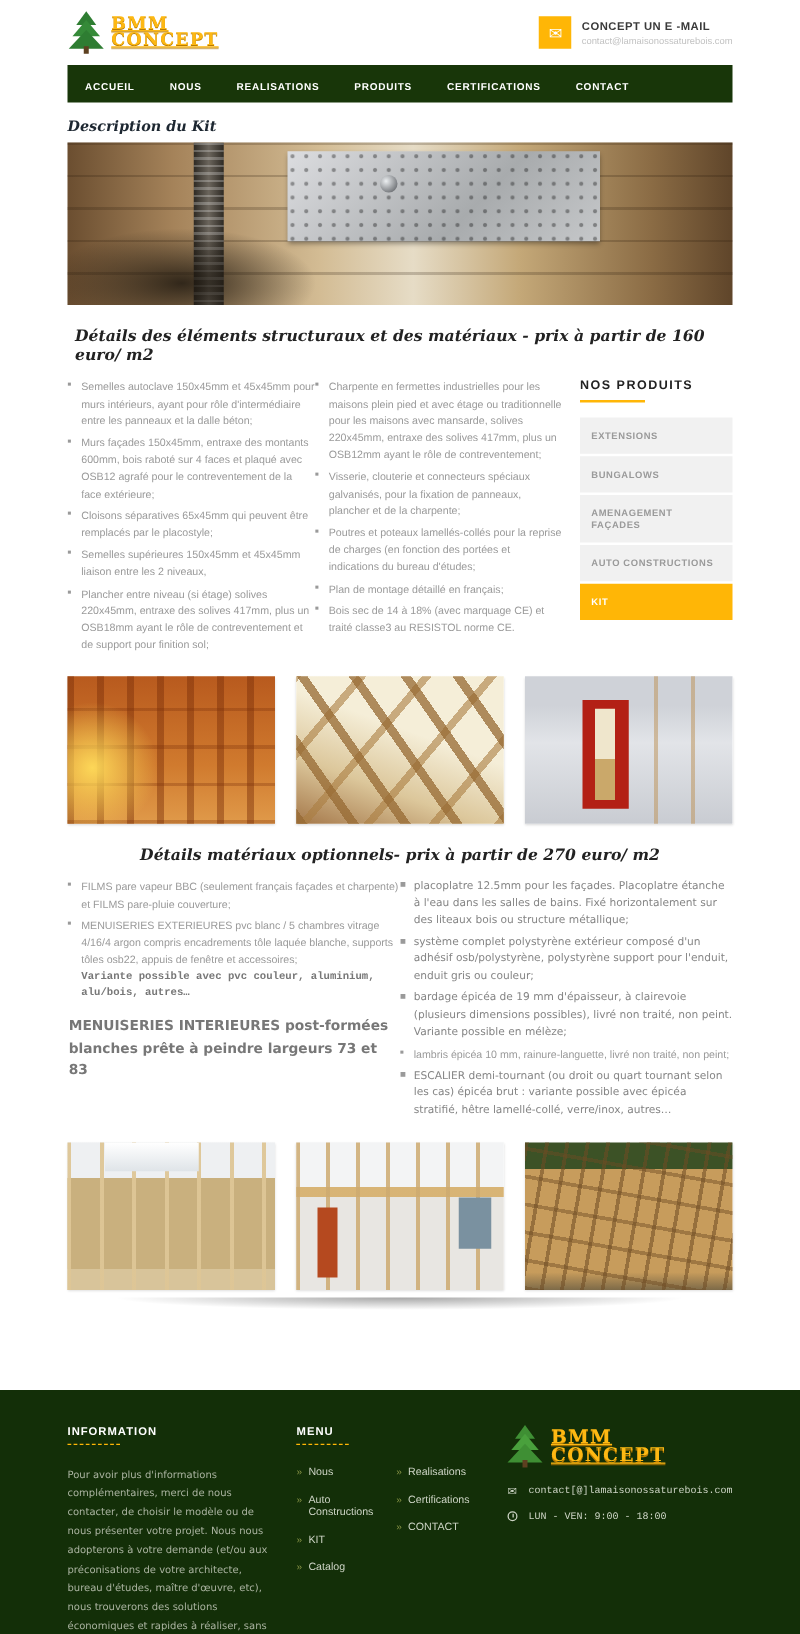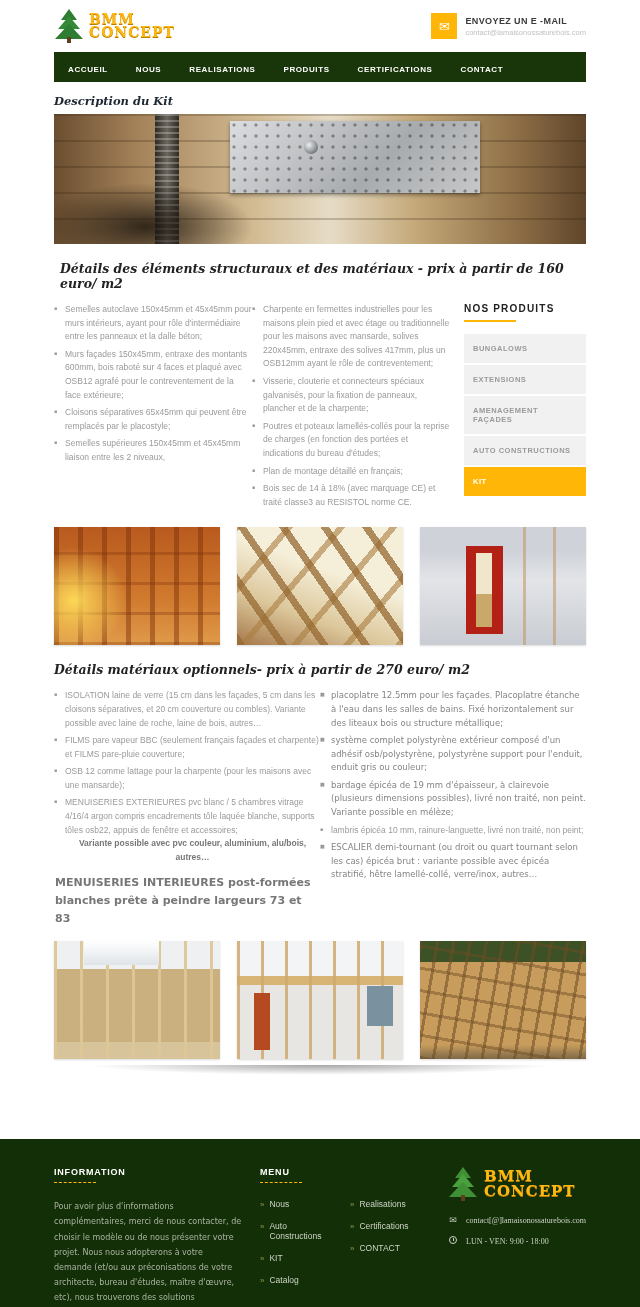--- a/index.html
+++ b/index.html
@@ -10,35 +10,35 @@
 
   
   .site-header { height:52px; display:flex; align-items:center; justify-content:space-between; width:532px; margin:0 auto; }
   .logo { display:flex; align-items:center; gap:5px; cursor:pointer; }
   .tree-icon { position:relative; width:30px; height:34px; flex:0 0 auto; }
   .tree-icon .t1,.tree-icon .t2,.tree-icon .t3 { position:absolute; left:50%; transform:translateX(-50%); width:0; height:0; border-style:solid; }
   .tree-icon .t1 { top:0;  border-width:0 8px 11px 8px;  border-color:transparent transparent #2e7d32 transparent; }
   .tree-icon .t2 { top:7px; border-width:0 11px 13px 11px; border-color:transparent transparent #358a38 transparent; }
   .tree-icon .t3 { top:15px; border-width:0 14px 15px 14px; border-color:transparent transparent #2e7d32 transparent; }
   .tree-icon .trunk { position:absolute; bottom:0; left:50%; transform:translateX(-50%); width:4px; height:6px; background:#5d4020; }
-  .logo-text { font-family:"DejaVu Serif", serif; font-weight:bold; font-size:14px; line-height:13px; color:#FDB813; letter-spacing:1px; text-shadow:0 1px 0 #b97b00; }
+  .logo-text { font-family:"DejaVu Serif", serif; font-weight:bold; font-size:14px; line-height:13px; color:#FDB813; letter-spacing:1px; text-shadow:0 1px 0 #b97b00;text-decoration:underline; }
   .email-cta { display:flex; align-items:center; gap:8px; cursor:pointer; }
   .email-cta .icon-box { width:26px; height:26px; background:#FFB606; color:#fff; display:flex; align-items:center; justify-content:center; font-size:13px; }
   .email-cta .cta-title { font-size:9px; font-weight:bold; color:#3a3a3a; letter-spacing:.4px; }
   .email-cta .cta-sub { font-size:7.5px; color:#c2c2c2; margin-top:2px; }
 
   
   .main-nav { width:532px; margin:0 auto; background:#183609; height:30px; display:flex; align-items:stretch; }
   .main-nav ul { list-style:none; display:flex; }
   .main-nav li { color:#fff; font-size:8px; font-weight:bold; letter-spacing:.6px; padding:17px 14px; display:flex; align-items:center; cursor:pointer; }
 
   
   .page-title { font-family:"DejaVu Serif", serif; font-style:italic; font-weight:bold; font-size:11.5px; color:#1d2731; margin:12px 0 6px 0; }
   .section-title { font-family:"DejaVu Serif", serif; font-style:italic; font-weight:bold; font-size:12.5px; color:#222; margin:17px 0 12px 6px; }
-  .section-title.centered { margin-left:0; }
+  .section-title.centered { text-align:center; margin-left:0; }
 
   
   .hero { position:relative; height:130px; overflow:hidden; background:
     repeating-linear-gradient(180deg, rgba(40,25,10,.22) 0 2px, transparent 2px 26px),
     linear-gradient(90deg,#6b4e30 0%,#a5835a 16%,#d3bc94 38%,#e6dcc6 52%,#c4a878 68%,#8a6b44 88%,#5f452a 100%); }
   .hero .rod { position:absolute; left:19%; top:0; width:4.5%; height:100%; background:
     repeating-linear-gradient(180deg, rgba(255,255,255,.25) 0 2px, transparent 2px 6px),
     linear-gradient(90deg,#2e2a24,#6b655c 50%,#2e2a24); }
   .hero .plate { position:absolute; left:33%; top:5%; width:47%; height:56%; background:
     radial-gradient(circle at 4px 4px, rgba(0,0,0,.35) 1.2px, transparent 2px),
@@ -46,21 +46,21 @@
     background-size:11px 11px, 100% 100%; box-shadow:0 2px 4px rgba(0,0,0,.4); }
   .hero .bolt { position:absolute; left:47%; top:20%; width:14px; height:14px; border-radius:50%; background:radial-gradient(circle at 35% 35%, #eceff1, #7c7f83 70%, #4a4c4f); }
   .hero .fg { position:absolute; left:-20px; bottom:-28px; width:42%; height:70%; background:radial-gradient(ellipse, rgba(28,22,14,.85), transparent 68%); }
 
   
   .content-row { display:flex; gap:14px; margin-top:10px; }
   .cols2 { display:flex; flex:1; }
   ul.bullets { list-style:none; flex:1; }
   ul.bullets li { position:relative; padding-left:11px; font-size:8.5px; line-height:1.6; color:#9a9a9a; margin-bottom:4px; }
   ul.bullets li::before { content:"■"; position:absolute; left:0; top:1px; font-size:5px; color:#9a9a9a; }
-  ul.bullets li .bold-tail { display:block; font-weight:bold; color:#777; font-family:Liberation Sans, sans-serif;text-align:center; }
+  ul.bullets li .bold-tail { display:block; font-weight:bold; color:#777; font-family:Liberation Mono, monospace; }
   ul.bullets li.alt { color:#858585; font-family:"DejaVu Sans", sans-serif; }
   .standalone-bold { font-size:11px; line-height:1.6; font-weight:bold; color:#777; font-family:"DejaVu Sans", sans-serif; margin:10px 0 0 1px; }
 
   
   .sidebar { width:122px; flex:0 0 122px; }
   .sidebar h4 { font-size:10px; font-weight:bold; color:#222; letter-spacing:1.2px; padding-bottom:6px; }
   .sidebar .underline { width:52px; height:2px; background:#FFB606; margin-bottom:12px; }
   .sidebar ul { list-style:none; }
   .sidebar li { background:#f1f1f1; color:#9a9a9a; font-size:7.5px; font-weight:bold; letter-spacing:.5px; padding:10px 9px; margin-bottom:2px; cursor:pointer; }
   .sidebar li.active { background:#FFB606; color:#fff; }
@@ -113,21 +113,21 @@
   .f-brand { flex:1; }
   .f-brand .brand-row { display:flex; align-items:center; gap:6px; margin-bottom:14px; }
   .f-brand .tree-icon .t1 { border-bottom-color:#3f8f34; } 
   .f-brand .tree-icon .t2 { border-bottom-color:#49a03c; }
   .f-brand .tree-icon .t3 { border-bottom-color:#3f8f34; }
   .f-brand .logo-text { font-size:15px; line-height:15px; }
   .f-contact { display:flex; align-items:center; gap:8px; margin-bottom:11px; }
   .f-contact .ic { color:#cdd4c5; font-size:9px; width:10px; text-align:center; }
   .clock-icon { width:8px; height:8px; border:1px solid #cdd4c5; border-radius:50%; position:relative; display:inline-block; }
   .clock-icon::after { content:""; position:absolute; left:3px; top:1px; width:1px; height:3px; background:#cdd4c5; }
-  .f-contact .txt { font-size:8px; color:#cdd4c5; font-family:Liberation Serif, serif;text-align:center; }
+  .f-contact .txt { font-size:8px; color:#cdd4c5; font-family:Liberation Mono, monospace;text-align:center; }
 </style>
 </head>
 <body>
 
 <div class="page">
 
   <header class="site-header">
     <div class="logo">
       <span class="tree-icon">
         <span class="t1"></span>
@@ -136,21 +136,21 @@
           <span class="trunk"></span>
       </span>
       <span class="logo-text">
         <span>BMM</span><br>
         <span>CONCEPT</span>
       </span>
     </div>
     <div class="email-cta">
       <span class="icon-box">✉</span>
       <span>
-        <div class="cta-title">ENVOYEZ UN E -MAIL</div>
+        <div class="cta-title">CONCEPT UN E -MAIL</div>
         <div class="cta-sub">contact@lamaisonossaturebois.com</div>
       </span>
     </div>
   </header>
 
   <nav class="main-nav">
     <ul>
 
     <li>ACCUEIL</li>
         <li>NOUS</li>
@@ -174,38 +174,39 @@
     <h3 class="section-title">Détails des éléments structuraux et des matériaux - prix à partir de 160 euro/ m2</h3>
 
     <div class="content-row">
       <div class="cols2">
         <ul class="bullets">
 
         <li><span>Semelles autoclave 150x45mm et 45x45mm pour murs intérieurs, ayant pour rôle d'intermédiaire entre les panneaux et la dalle béton;</span><span class="bold-tail"></span></li>
             <li><span>Murs façades 150x45mm, entraxe des montants 600mm, bois raboté sur 4 faces et plaqué avec OSB12 agrafé pour le contreventement de la face extérieure;</span><span class="bold-tail"></span></li>
             <li><span>Cloisons séparatives 65x45mm qui peuvent être remplacés par le placostyle;</span><span class="bold-tail"></span></li>
             <li><span>Semelles supérieures 150x45mm et 45x45mm liaison entre les 2 niveaux,</span><span class="bold-tail"></span></li>
+            <li><span>Plancher entre niveau (si étage) solives 220x45mm, entraxe des solives 417mm, plus un OSB18mm ayant le  rôle de contreventement et de support pour finition sol;</span><span class="bold-tail"></span></li>
           </ul>
         <ul class="bullets">
 
         <li><span>Charpente en fermettes industrielles pour les maisons plein pied et avec étage ou traditionnelle pour les maisons avec mansarde, solives 220x45mm, entraxe des solives 417mm, plus un OSB12mm ayant le  rôle de contreventement;</span><span class="bold-tail"></span></li>
             <li><span>Visserie, clouterie et connecteurs spéciaux galvanisés, pour la fixation de panneaux, plancher et de la charpente;</span><span class="bold-tail"></span></li>
             <li><span>Poutres et poteaux lamellés-collés pour la reprise de charges (en fonction des portées et indications du bureau d'études;</span><span class="bold-tail"></span></li>
             <li><span>Plan de montage détaillé en français;</span><span class="bold-tail"></span></li>
             <li><span>Bois sec de 14 à 18% (avec marquage CE) et traité classe3 au RESISTOL norme CE.</span><span class="bold-tail"></span></li>
           </ul>
       </div>
 
       <aside class="sidebar">
         <h4>NOS PRODUITS</h4>
         <div class="underline"></div>
         <ul>
 
-        <li>BUNGALOWS</li>
-            <li>EXTENSIONS</li>
+        <li>EXTENSIONS</li>
+            <li>BUNGALOWS</li>
             <li>AMENAGEMENT FAÇADES</li>
             <li>AUTO CONSTRUCTIONS</li>
             <li class="active">KIT</li>
           </ul>
       </aside>
     </div>
 
     <div class="gallery">
       <div class="ph ph-framing-orange"></div>
       <div class="ph ph-trusses"></div>
@@ -215,23 +216,21 @@
           </div>
       </div>
     </div>
 
     <h3 class="section-title centered">Détails matériaux optionnels- prix à partir de 270 euro/ m2</h3>
 
     <div class="cols2">
       <div style="flex:1">
         <ul class="bullets">
 
-        <li><span>ISOLATION  laine de verre (15 cm dans les façades, 5 cm dans les cloisons séparatives, et 20 cm couverture ou combles). Variante possible avec laine de roche, laine de bois, autres…</span><span class="bold-tail"></span></li>
             <li><span>FILMS pare vapeur BBC (seulement français façades et charpente) et FILMS pare-pluie couverture;</span><span class="bold-tail"></span></li>
-            <li><span>OSB 12 comme lattage pour la charpente (pour les maisons avec une mansarde);</span><span class="bold-tail"></span></li>
             <li><span>MENUISERIES EXTERIEURES pvc blanc / 5 chambres vitrage 4/16/4 argon compris encadrements tôle laquée blanche, supports tôles osb22, appuis de fenêtre et accessoires;</span><span class="bold-tail"> Variante possible avec pvc couleur, aluminium, alu/bois, autres…</span></li>
           </ul>
         <p class="standalone-bold">MENUISERIES INTERIEURES post-formées blanches prête à peindre largeurs 73 et 83</p>
       </div>
       <ul class="bullets">
 
       <li class="alt"><span>placoplatre 12.5mm pour les façades. Placoplatre étanche à l'eau dans les salles de bains. Fixé horizontalement sur des liteaux bois ou structure métallique;</span><span class="bold-tail"></span></li>
           <li class="alt"><span>système complet polystyrène extérieur composé d'un adhésif osb/polystyrène, polystyrène support pour l'enduit, enduit gris ou couleur;</span><span class="bold-tail"></span></li>
           <li class="alt"><span>bardage épicéa de 19 mm d'épaisseur, à clairevoie (plusieurs dimensions possibles), livré non traité, non peint.  Variante possible en mélèze;</span><span class="bold-tail"></span></li>
           <li><span>lambris épicéa 10 mm, rainure-languette, livré non traité, non peint;</span><span class="bold-tail"></span></li>

